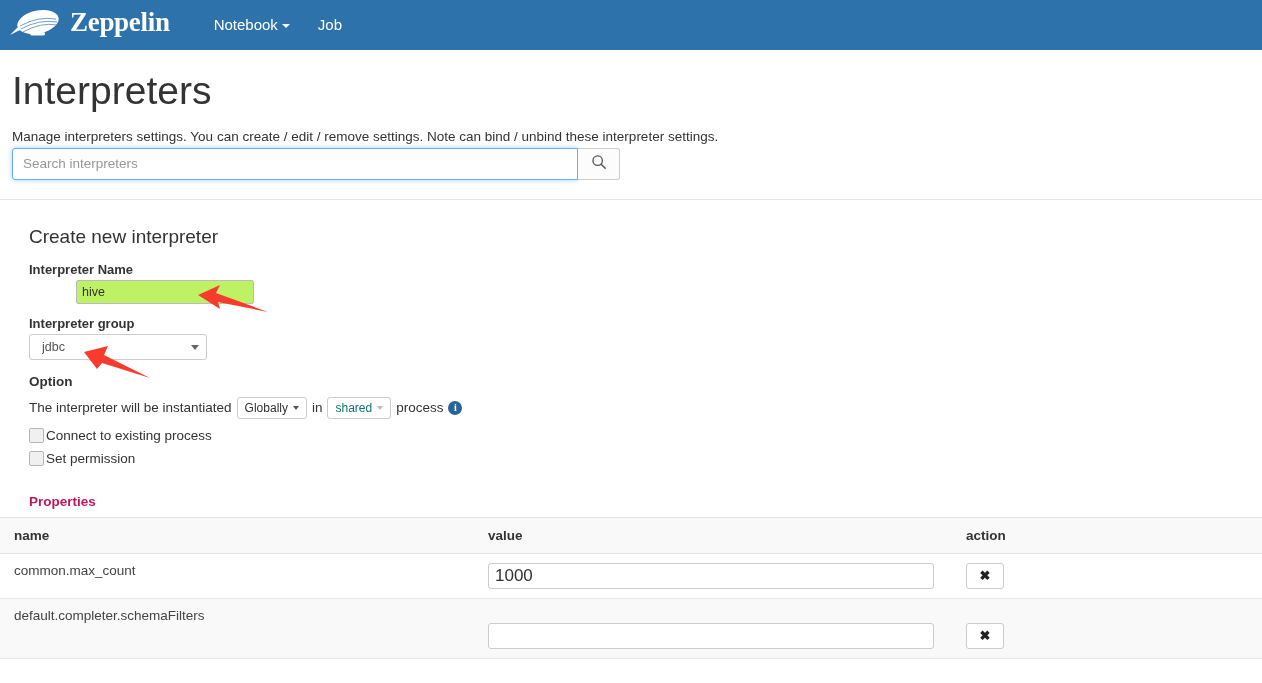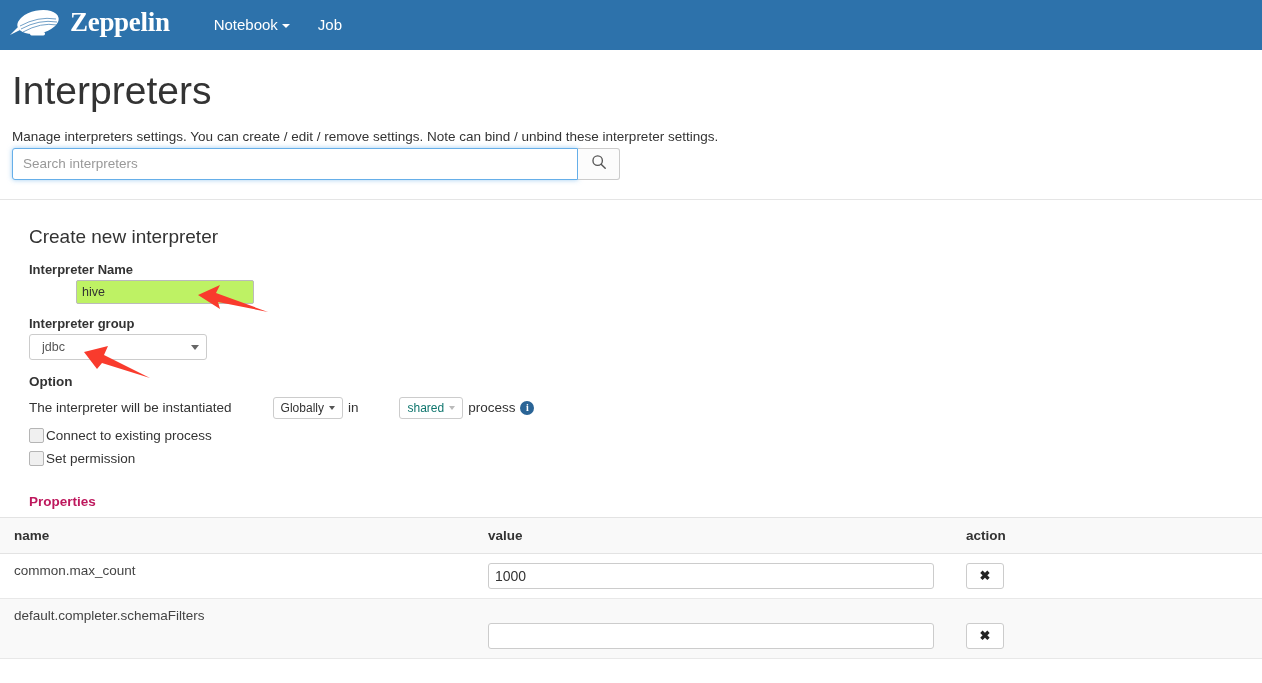--- a/index.html
+++ b/index.html
@@ -187,21 +187,20 @@
     align-items: center;
     gap: 5px;
     border: 1px solid #ccc;
     border-radius: 3px;
     background: #fff;
     font-size: 12px;
     color: #333;
     padding: 2px 7px;
     height: 22px;
     cursor: pointer;
-    margin-left: 36px;
   }
   .mini-select.disabled { color: #0f766e; cursor: default; }
   .mini-caret {
     width: 0; height: 0;
     border-left: 3.5px solid transparent;
     border-right: 3.5px solid transparent;
     border-top: 4.5px solid #555;
   }
   .mini-select.disabled .mini-caret { border-top-color: #bbb; }
   .info-icon {
@@ -264,21 +263,21 @@
     border-bottom: 1px solid #e8e8e8;
     vertical-align: top;
   }
   .props-table tbody tr:nth-child(even) td { background: #f9f9f9; }
   .col-name  { width: 474px; }
   .col-value { width: 478px; }
   .col-action{ width: 310px; }
   .val-input {
     width: 446px;
     height: 26px;
-    font-size: 14px;
+    font-size: 17px;
     font-family: "Liberation Sans", sans-serif;
     padding: 2px 6px;
     color: #333;
     border: 1px solid #ccc;
     border-radius: 3px;
     background: #fff;
     outline: none;
   }
   .x-btn {
     width: 38px; height: 26px;

